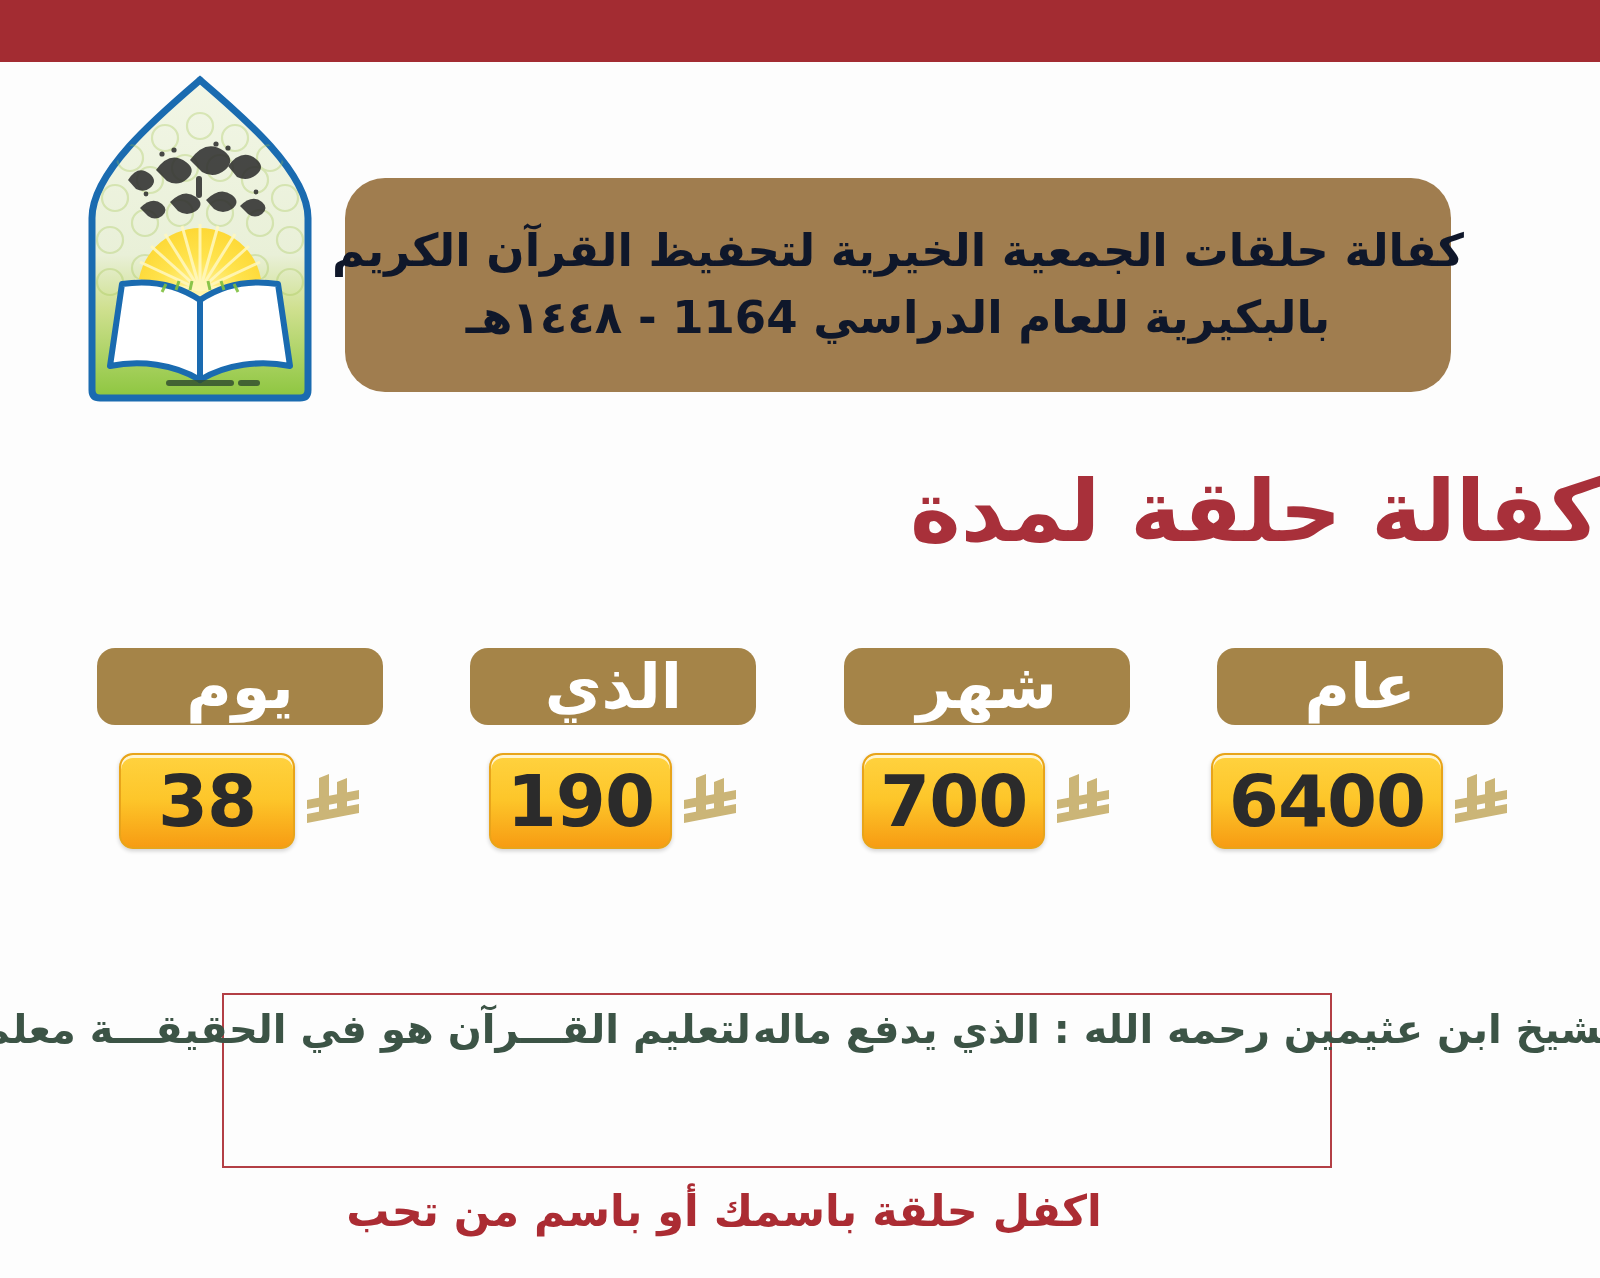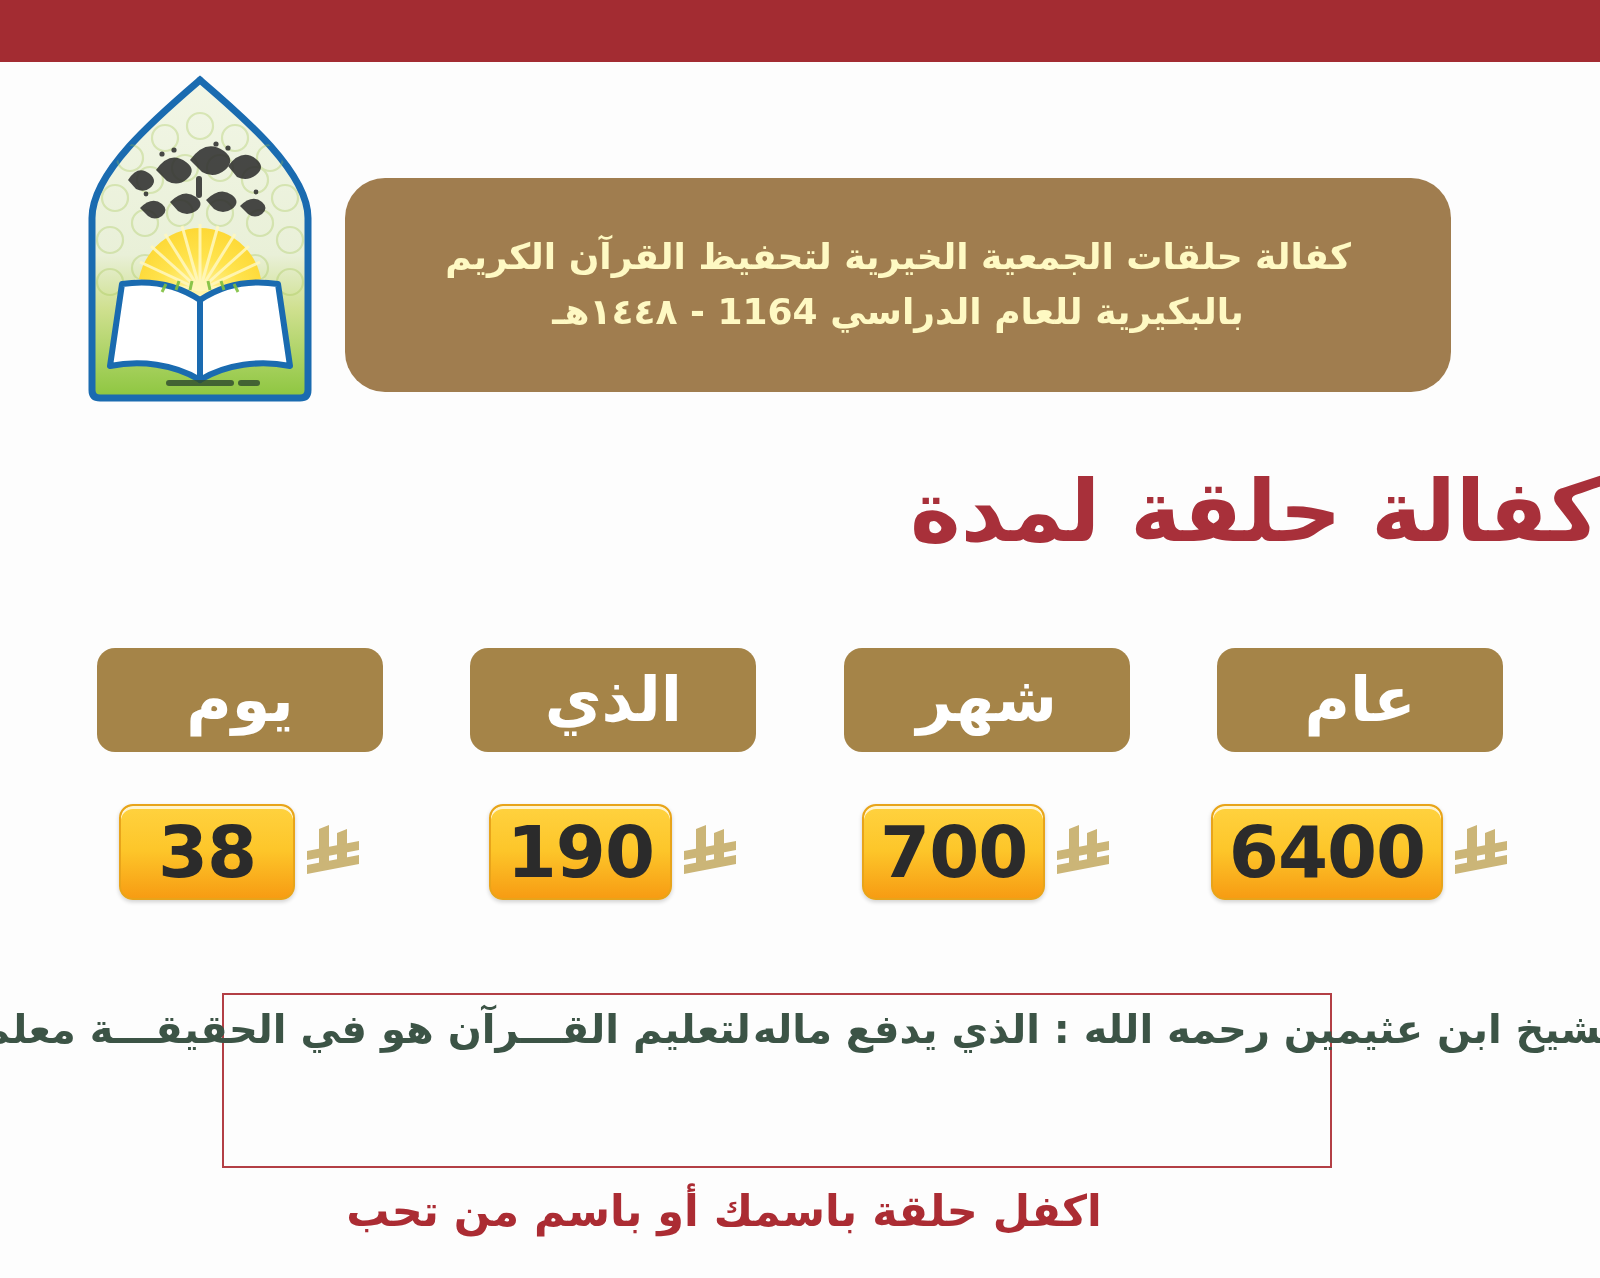--- a/index.html
+++ b/index.html
@@ -50,22 +50,22 @@
     background: #a07d4f;
     border-radius: 40px;
     display: flex;
     flex-direction: column;
     align-items: center;
     justify-content: center;
     padding: 10px 34px;
     gap: 6px;
   }
   .header-line {
-    color: #fef9c3;
-    font-size: 36px;
+    color: #0f172a;
+    font-size: 45px;
     font-weight: bold;
     line-height: 1.35;
     text-align: center;
     white-space: nowrap;
     letter-spacing: -0.5px;
   }
 
   
   .main-title {
     position: absolute;
@@ -94,35 +94,35 @@
   }
   .tier {
     width: 340px;
     display: flex;
     flex-direction: column;
     align-items: center;
   }
 
   .tier-label {
     width: 286px;
-    height: 104px;
+    height: 77px;
     background: #a58448;
     border-radius: 18px;
     color: #ffffff;
     font-size: 62px;
     font-weight: bold;
     display: flex;
     align-items: center;
     justify-content: center;
     line-height: 1;
     letter-spacing: 0px;
   }
 
   .tier-price {
-    margin-top: 52px;
+    margin-top: 28px;
     display: flex;
     flex-direction: row;
     align-items: center;
     justify-content: center;
     gap: 10px;
   }
 
   .riyal-icon { display: block; width: 56px; height: 62px; flex: none; }
 
   .price-chip {

